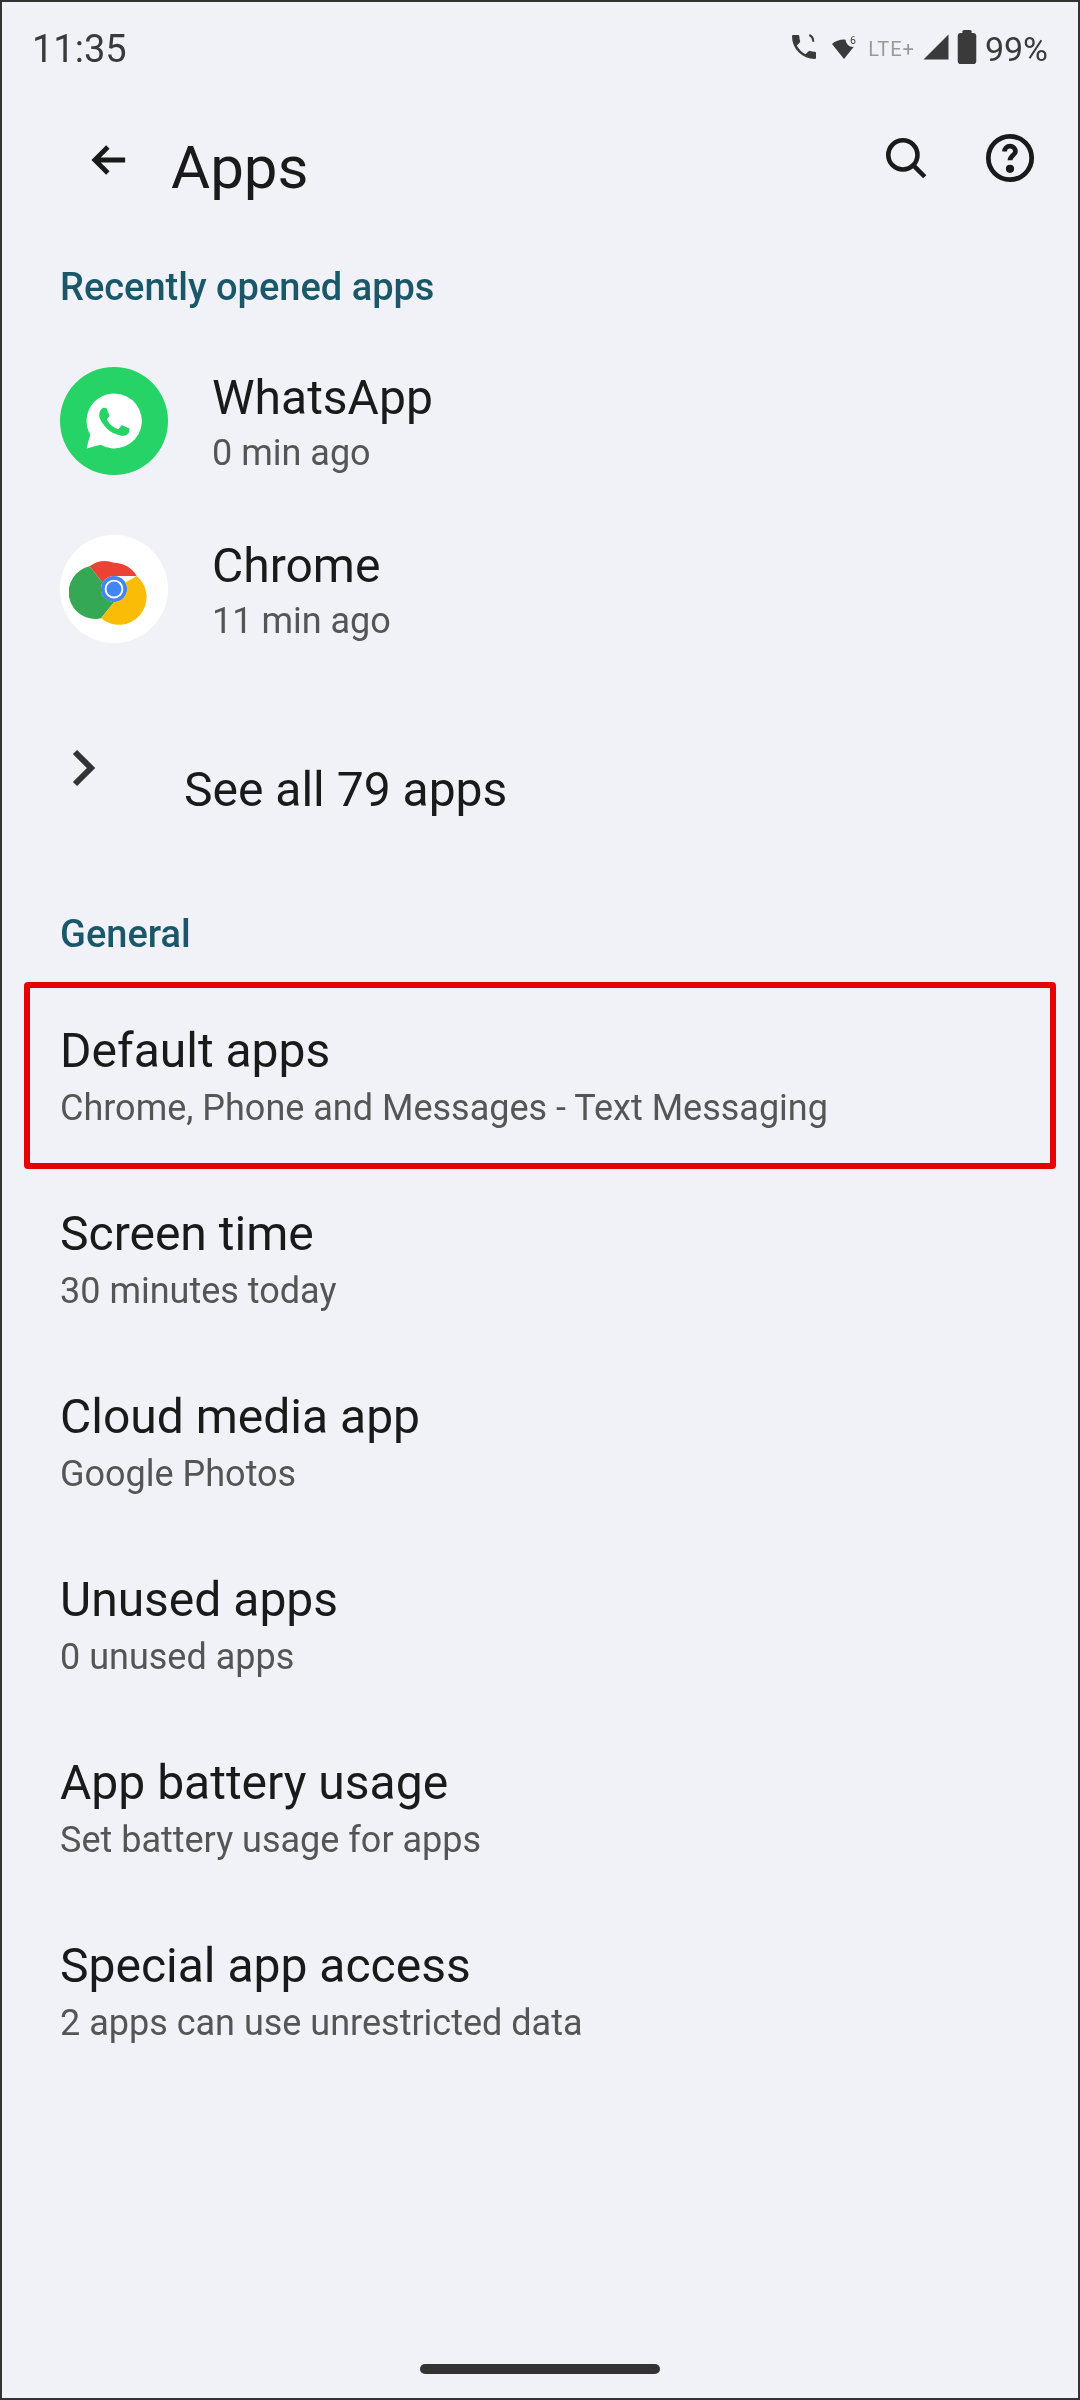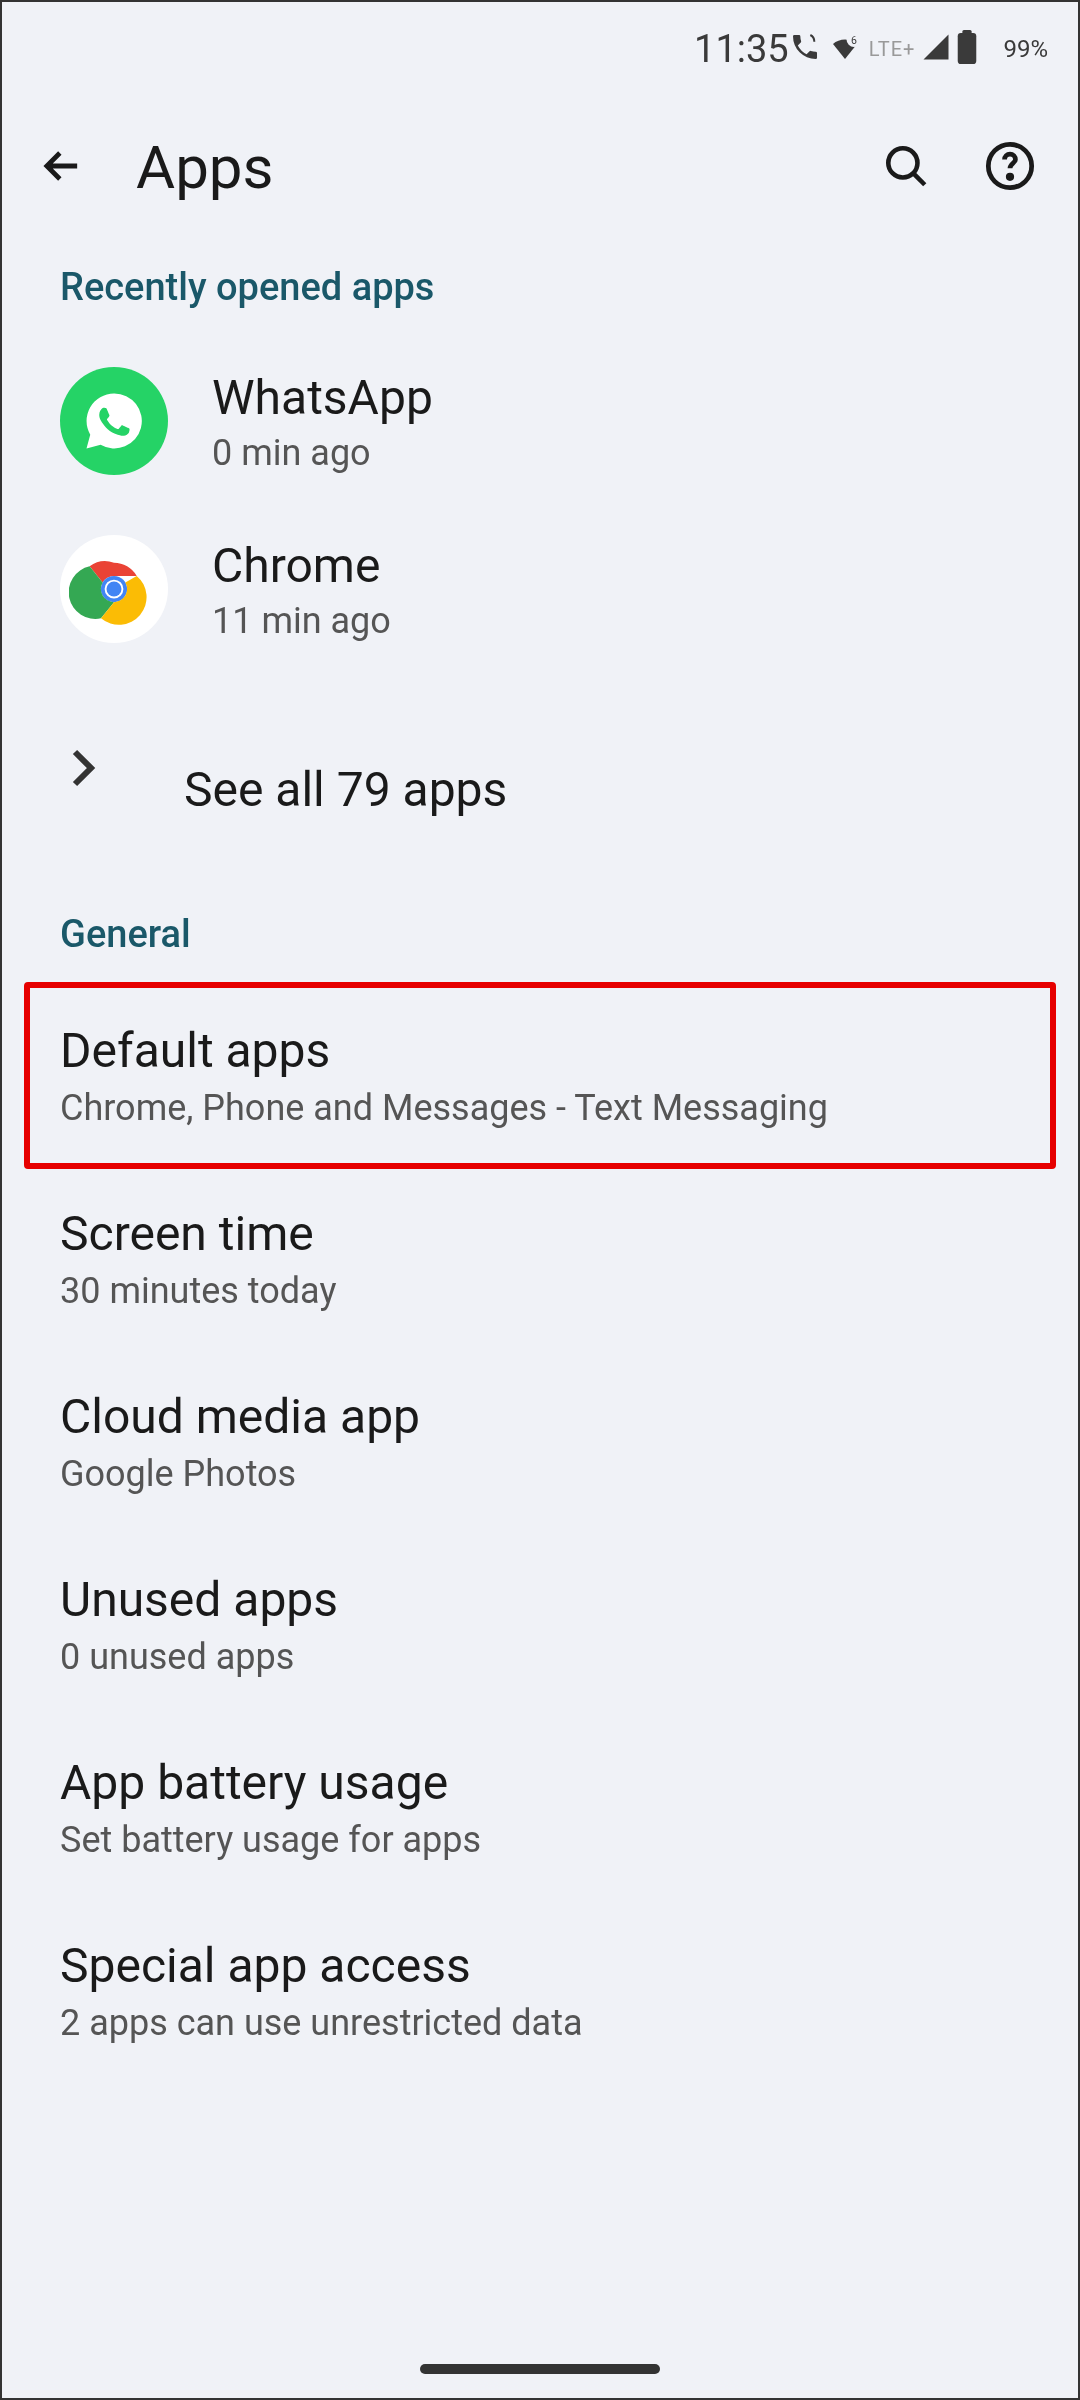--- a/index.html
+++ b/index.html
@@ -10,50 +10,50 @@
     }
     body {
       width: 1080px;
       height: 2400px;
       background: #f0f2f7;
       position: relative;
       border: 2px solid #333;
     }
     .status-bar {
       display: flex;
-      justify-content: flex-end;
+      justify-content: space-between;
       align-items: center;
       padding: 22px 30px 18px 30px;
       height: 90px;
     }
     .status-time {
       font-size: 38px;
       font-weight: 400;
       color: #3a3a3a;
     }
     .status-right {
       display: flex;
       align-items: center;
       gap: 6px;
     }
     .battery-pct {
-      font-size: 24px;
+      font-size: 34px;
       color: #3a3a3a;
-      margin-left: 20px;
+      margin-left: 2px;
     }
     .lte-label {
       font-size: 20px;
       color: #999;
       letter-spacing: 1px;
     }
     .header {
       display: flex;
-      align-items: center;
       padding: 40px 30px 50px 30px;
-      gap: 44px;
+      gap: 31px;
+      margin-left: 48px;
     }
     .back-btn {
       width: 60px;
       height: 60px;
       display: flex;
       align-items: center;
       justify-content: center;
     }
     .header-title {
       font-size: 60px;

